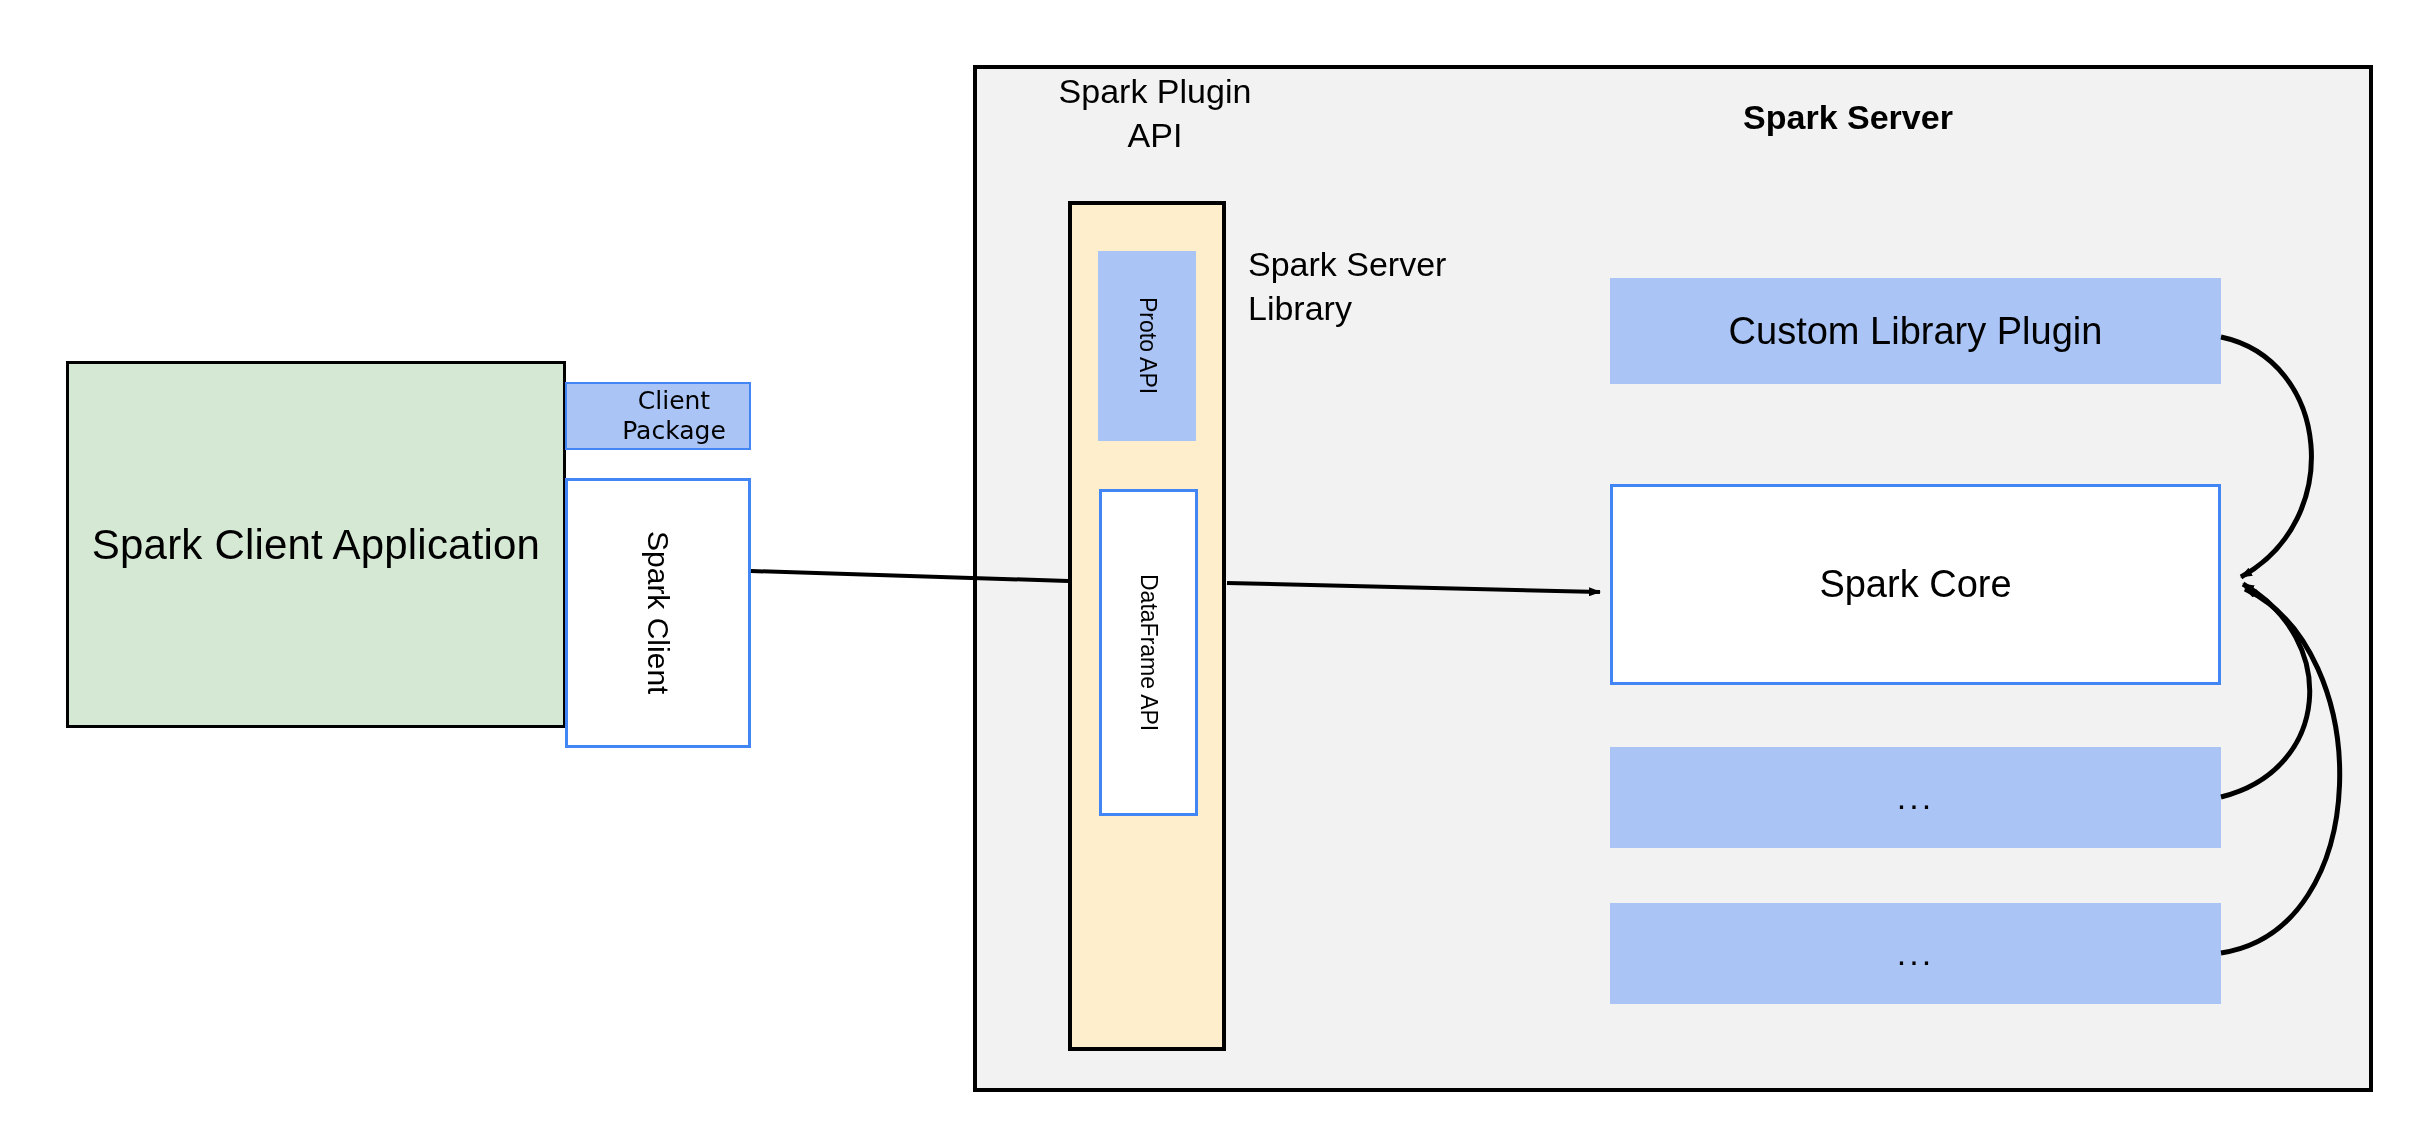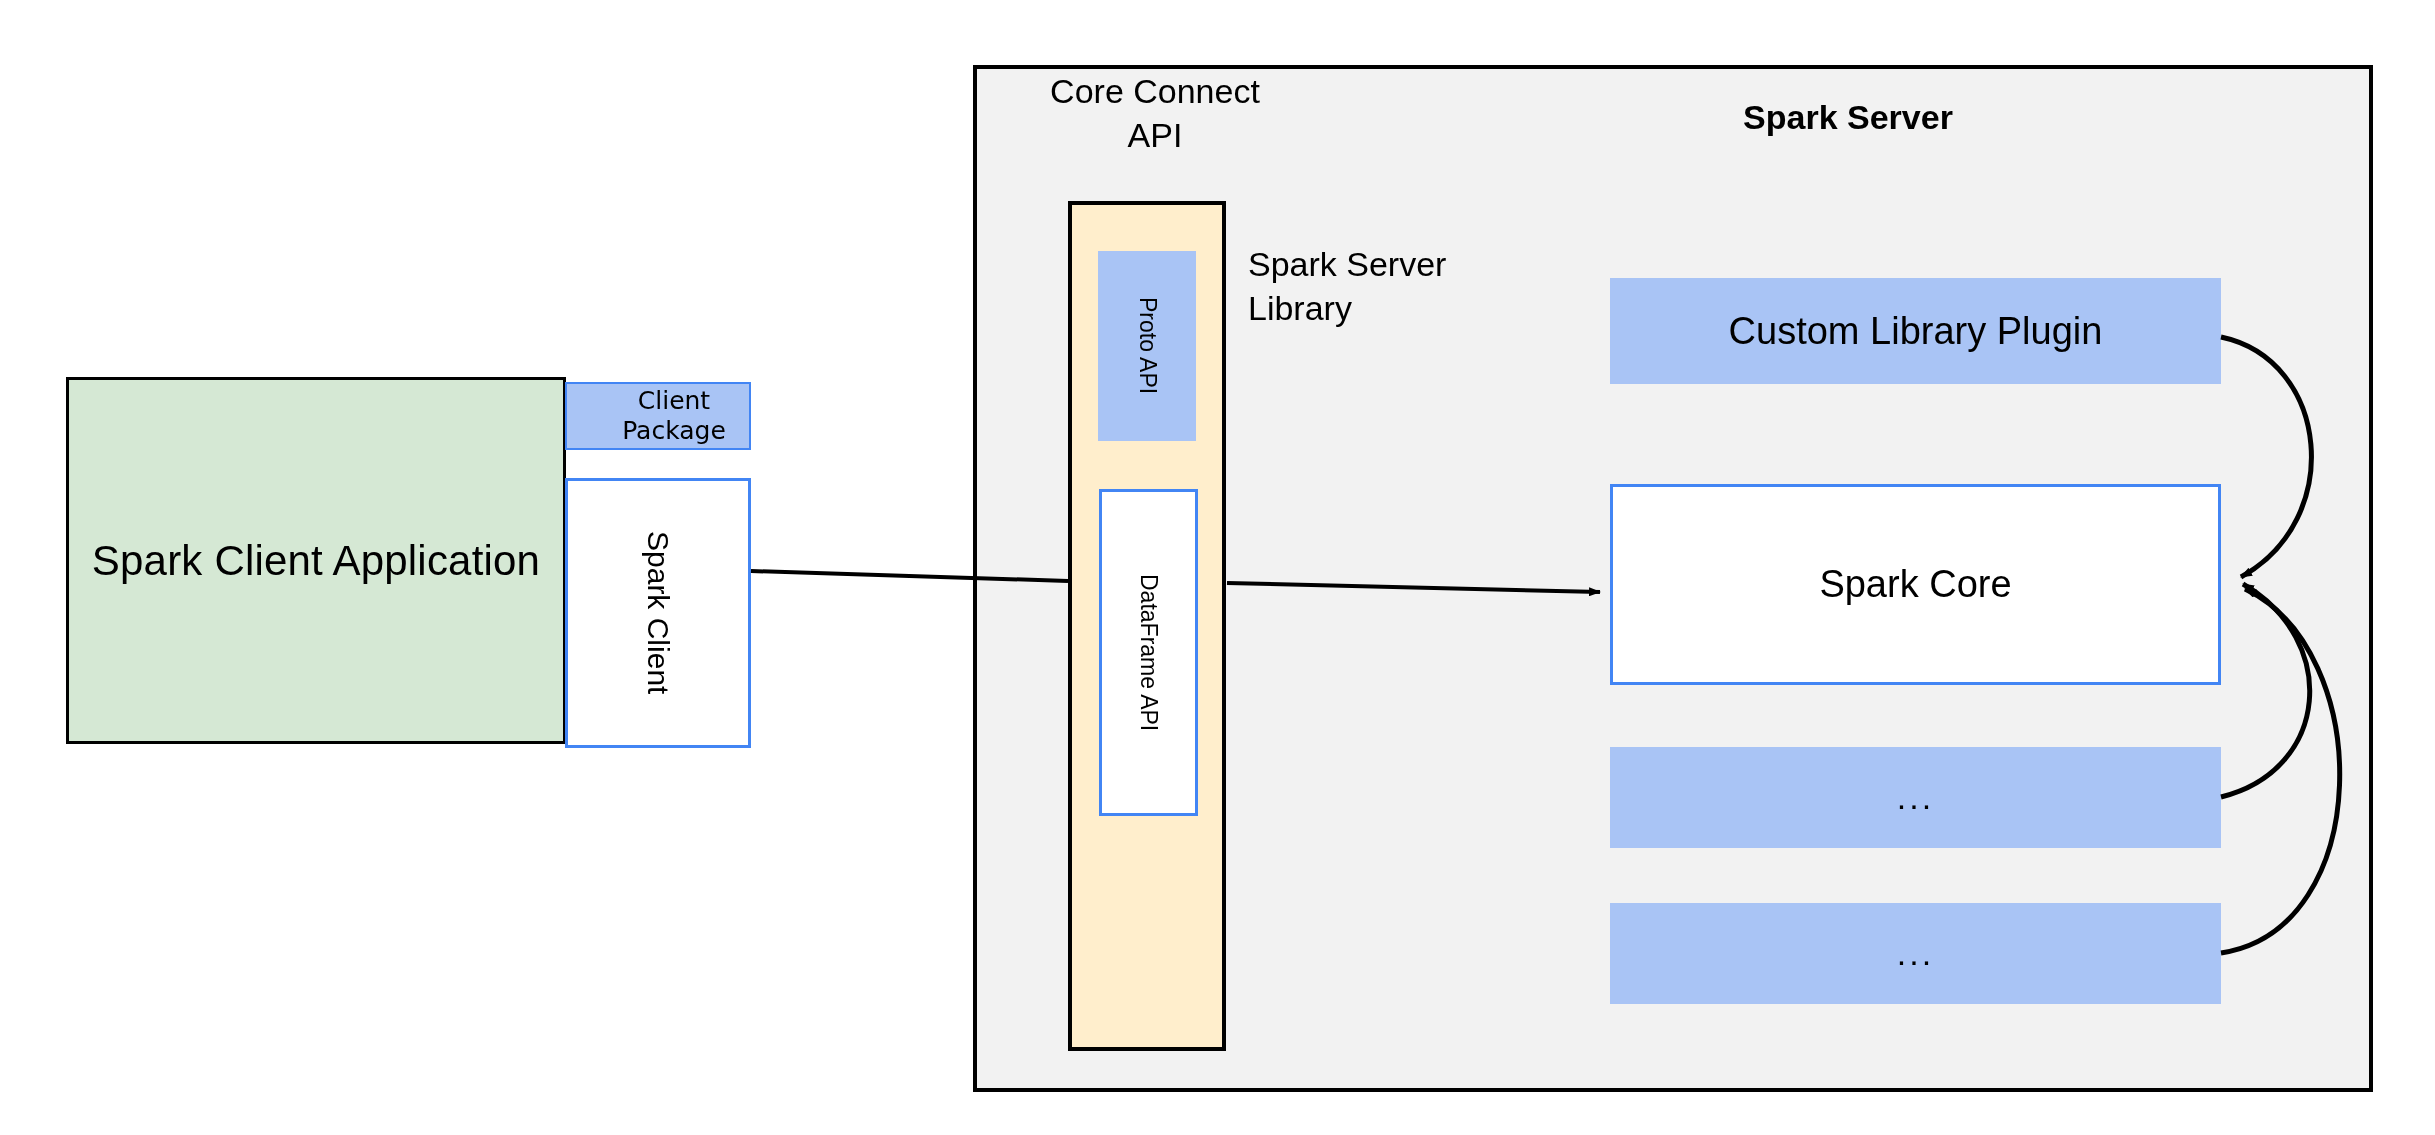--- a/index.html
+++ b/index.html
@@ -6,21 +6,21 @@
   body{width:2435px;height:1135px;position:relative;overflow:hidden;
        font-family:"Liberation Sans","DejaVu Sans",sans-serif;color:#000;}
   .canvas{position:absolute;inset:0;width:2435px;height:1135px;}
 
   
   .box{position:absolute;box-sizing:border-box;display:flex;
        align-items:center;justify-content:center;text-align:center;}
   .lbl{position:absolute;box-sizing:border-box;white-space:pre-line;}
 
   
-  #app-box{left:66px;top:377px;width:500px;height:367px;
+  #app-box{left:66px;top:361px;width:500px;height:367px;
            background:#d5e8d4;border:3px solid #000000;}
   #app-box .txt{font-size:42px;line-height:1.18;letter-spacing:.2px;}
 
   #client-package-box{left:565px;top:382px;width:186px;height:68px;
            background:#a9c4f5;border:2px solid #4285f4;}
   #client-package-box .txt{font-size:25px;line-height:1.22;
            font-family:"DejaVu Sans",sans-serif;padding-left:32px;}
 
   #spark-client-box{left:565px;top:478px;width:186px;height:270px;
            background:#ffffff;border:3px solid #4285f4;}
@@ -73,21 +73,21 @@
 </style>
 </head>
 <body>
 
 <div class="canvas">
 
   <div class="box" id="server-container"></div>
 
   <div class="lbl" id="server-title">Spark Server</div>
 
-  <div class="lbl" id="connect-api-label">Core Connect
+  <div class="lbl" id="connect-api-label">Spark Plugin
 API</div>
 
   <div class="lbl" id="server-library-label">Spark Server
 Library</div>
 
   <div class="box" id="connect-column"></div>
 
   <div class="box" id="proto-api-box">
     <span class="txt">Proto API</span>
   </div>

